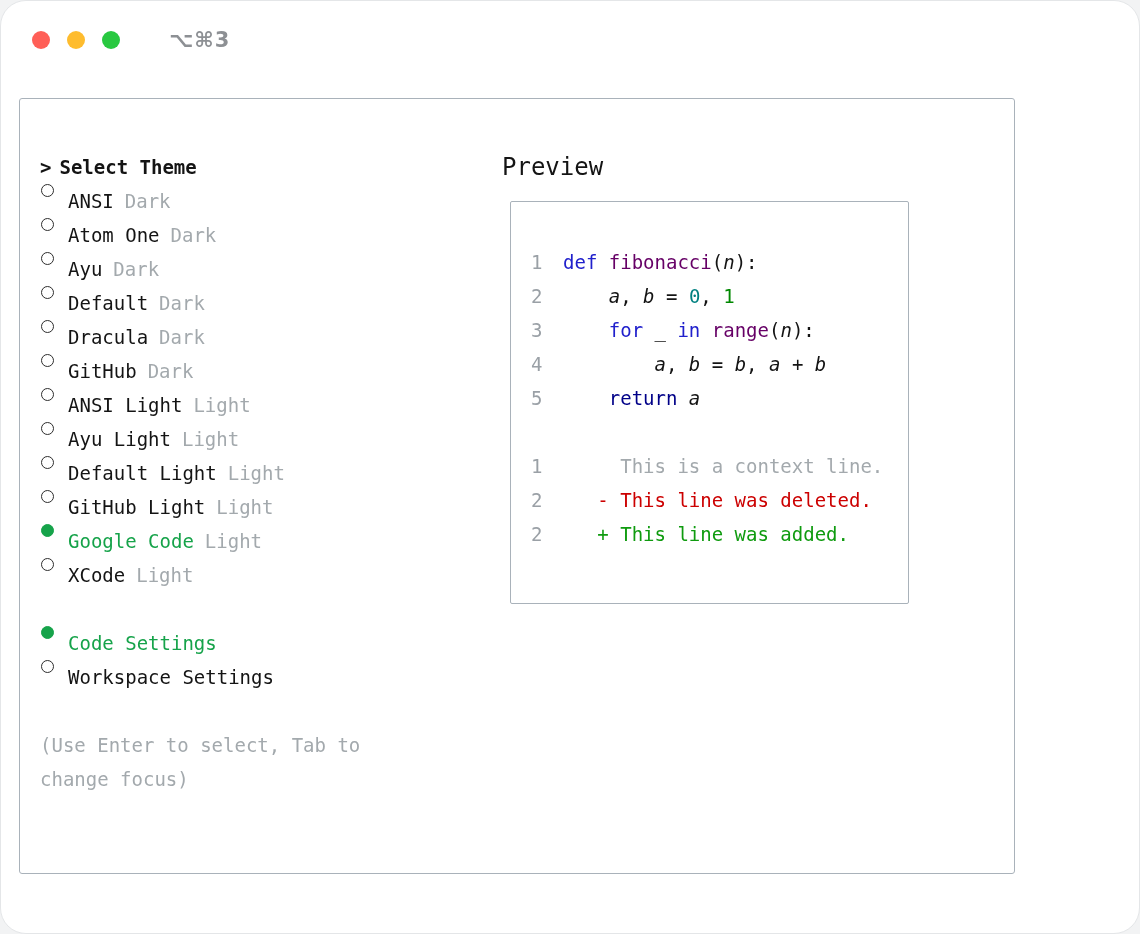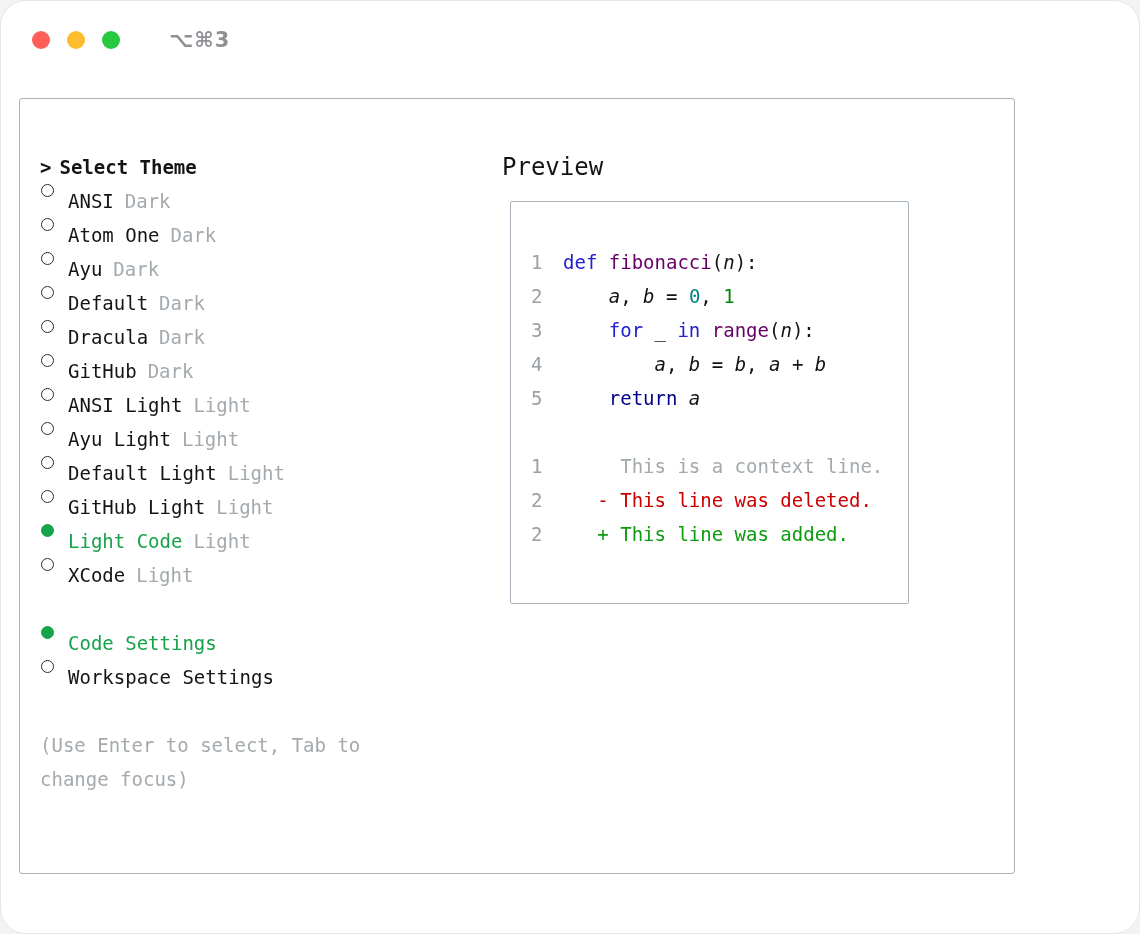--- a/index.html
+++ b/index.html
@@ -147,21 +147,21 @@
             <span class="tname">Default Light</span>
             <span class="tvariant">Light</span>
           </div>
           <div class="row">
             <span class="radio"></span>
             <span class="tname">GitHub Light</span>
             <span class="tvariant">Light</span>
           </div>
           <div class="row selected">
             <span class="radio"></span>
-            <span class="tname">Light Code</span>
+            <span class="tname">Google Code</span>
             <span class="tvariant">Light</span>
           </div>
           <div class="row">
             <span class="radio"></span>
             <span class="tname">XCode</span>
             <span class="tvariant">Light</span>
           </div>
         </div>
 
       <div class="section-gap"></div>

